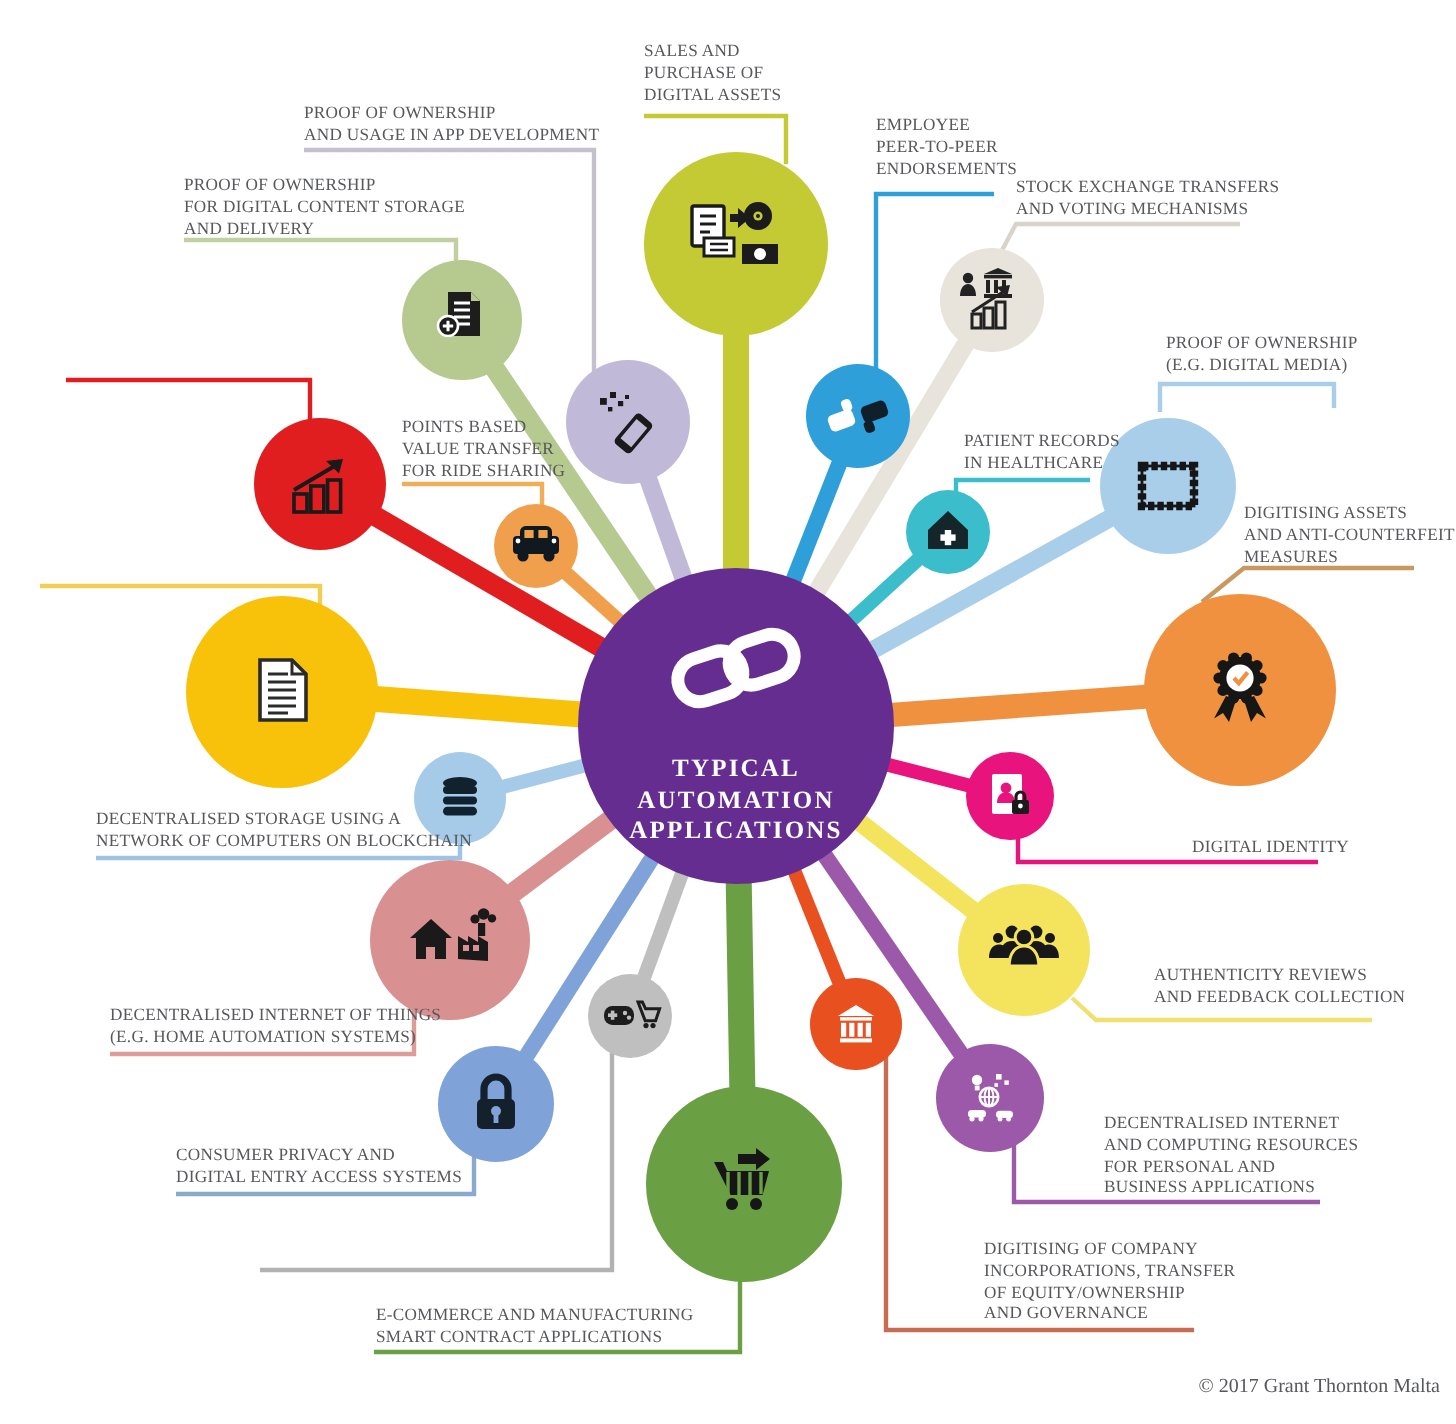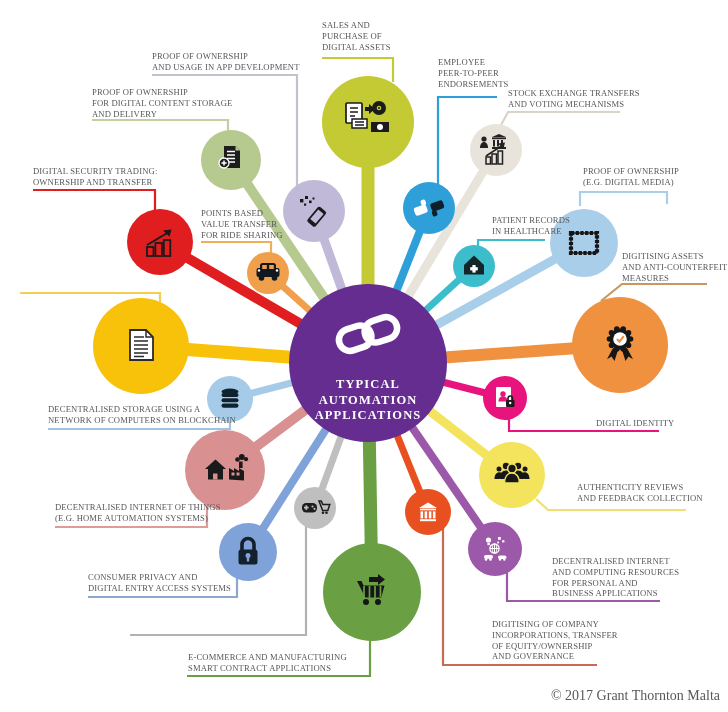--- a/index.html
+++ b/index.html
@@ -4,21 +4,21 @@
 <style>
   html,body{margin:0;padding:0;background:#fff;}
   .stage{position:relative;width:728px;height:712px;background:#fff;overflow:hidden;
          font-family:Liberation Serif, serif;padding-left:16px;}
   .stage svg{position:absolute;left:0;top:0;}
   .nlabel{position:absolute;font-size:8.6px;line-height:10.8px;letter-spacing:.15px;
           color:#57585B;white-space:pre-line;font-weight:400;}
   .center-title{position:absolute;left:288px;top:377px;width:160px;text-align:center;
           color:#fff;font-weight:bold;font-size:12.5px;line-height:15.5px;letter-spacing:1.1px;
           white-space:pre-line;}
-  .copyright{position:absolute;right:24px;top:688px;font-size:14px;color:#57585B;}
+  .copyright{position:absolute;right:24px;top:688px;font-size:10px;color:#57585B;}
 </style>
 </head>
 <body>
 
 <div class="stage">
 <svg width="728" height="712" viewBox="0 0 728 712">
 
   <g>
     <line x1="368" y1="122" x2="368" y2="363" stroke-width="13" stroke="#C3CA33"></line>
     <line x1="429" y1="208" x2="368" y2="363" stroke-width="8" stroke="#2E9FD8"></line>
@@ -312,21 +312,21 @@
 <div class="nlabel" style="left:322px;top:20px">SALES AND
 PURCHASE OF
 DIGITAL ASSETS</div>
 <div class="nlabel" style="left:438px;top:57px">EMPLOYEE
 PEER-TO-PEER
 ENDORSEMENTS</div>
 <div class="nlabel" style="left:508px;top:88px">STOCK EXCHANGE TRANSFERS
 AND VOTING MECHANISMS</div>
 <div class="nlabel" style="left:583px;top:166px">PROOF OF OWNERSHIP
 (E.G. DIGITAL MEDIA)</div>
-<div class="nlabel" style="left:492px;top:215px">PATIENT RECORDS
+<div class="nlabel" style="left:482px;top:215px">PATIENT RECORDS
 IN HEALTHCARE</div>
 <div class="nlabel" style="left:622px;top:251px">DIGITISING ASSETS
 AND ANTI-COUNTERFEIT
 MEASURES</div>
 <div class="nlabel" style="left:596px;top:418px">DIGITAL IDENTITY</div>
 <div class="nlabel" style="left:577px;top:482px">AUTHENTICITY REVIEWS
 AND FEEDBACK COLLECTION</div>
 <div class="nlabel" style="left:552px;top:556px">DECENTRALISED INTERNET
 AND COMPUTING RESOURCES
 FOR PERSONAL AND
@@ -336,22 +336,20 @@
 OF EQUITY/OWNERSHIP
 AND GOVERNANCE</div>
 <div class="nlabel" style="left:188px;top:652px">E-COMMERCE AND MANUFACTURING
 SMART CONTRACT APPLICATIONS</div>
 <div class="nlabel" style="left:55px;top:502px">DECENTRALISED INTERNET OF THINGS
 (E.G. HOME AUTOMATION SYSTEMS)</div>
 <div class="nlabel" style="left:88px;top:572px">CONSUMER PRIVACY AND
 DIGITAL ENTRY ACCESS SYSTEMS</div>
 <div class="nlabel" style="left:48px;top:404px">DECENTRALISED STORAGE USING A
 NETWORK OF COMPUTERS ON BLOCKCHAIN</div>
-<div class="nlabel" style="left:33px;top:166px">DIGITAL SECURITY TRADING:
-OWNERSHIP AND TRANSFER</div>
 <div class="nlabel" style="left:201px;top:208px">POINTS BASED
 VALUE TRANSFER
 FOR RIDE SHARING</div>
 <div class="nlabel" style="left:152px;top:51px">PROOF OF OWNERSHIP
 AND USAGE IN APP DEVELOPMENT</div>
 <div class="nlabel" style="left:92px;top:87px">PROOF OF OWNERSHIP
 FOR DIGITAL CONTENT STORAGE
 AND DELIVERY</div>
 
 <div class="center-title">TYPICAL

